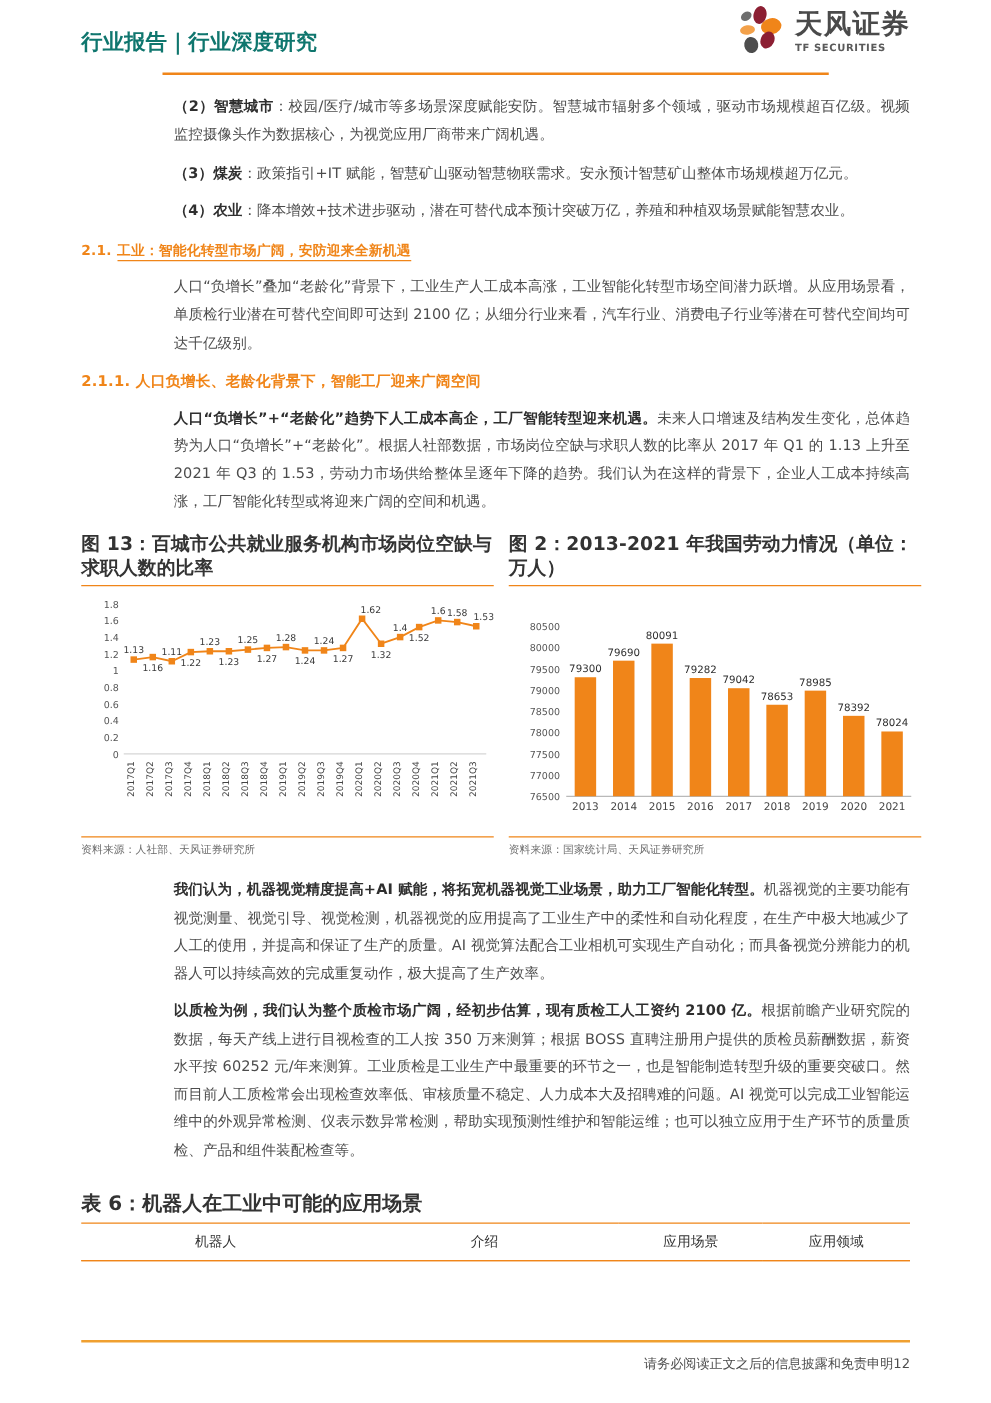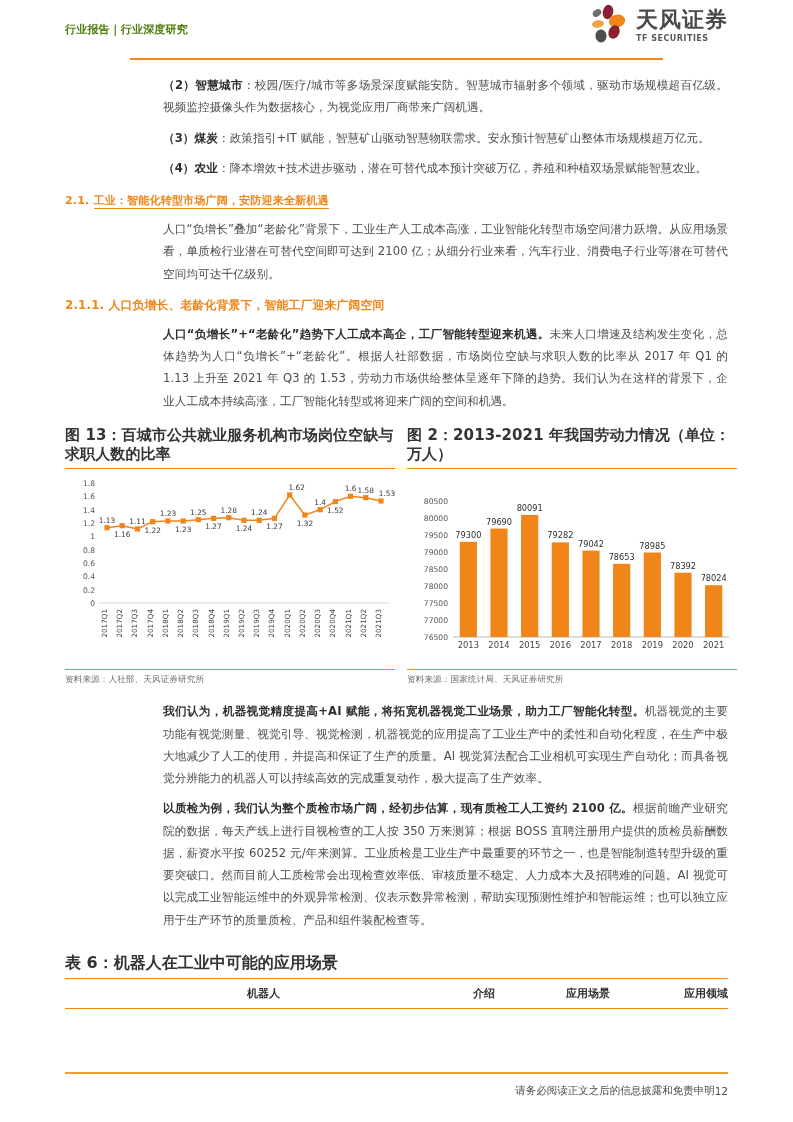--- a/index.html
+++ b/index.html
@@ -11,32 +11,32 @@
     color: #404040;
     position: relative;
     overflow: hidden;
   }
   .page { position: relative; width: 793px; height: 1122px; padding: 0 65px; }
 
   
   .header { position:relative; height: 60px; }
   .hdr-title {
     position:absolute; left:0; top:22px;
-    font-size: 11px; font-weight: bold; color:#4d7c0f; letter-spacing:.2px;
+    font-size: 17px; font-weight: bold; color:#0f766e; letter-spacing:.2px;
   }
   .logo-wrap { position:absolute; right:0; top:4px; display:flex; align-items:center; gap:6px;text-align:right; }
   .logo-mark { width:44px; height:44px; position:relative; }
   .logo-text { display:flex; flex-direction:column; align-items:flex-start; line-height:1; }
   .logo-cn { font-size:22px; font-weight:bold; color:#4a4a4a; letter-spacing:1px; }
   .logo-en { font-size:8px; font-weight:bold; color:#5a5a5a; letter-spacing:.5px; margin-top:4px; }
   .hdr-rule { position:absolute; left:65px; right:65px; top:58px; height:1.6px; background:#F08519; }
 
   
   .content { padding-top: 14px; }
-  .body-col { margin-left: 98px; }
+  .body-col { margin-left: 74px; }
 
   p.para {
     font-size: 11.6px; line-height: 1.92;
     color:#4c4c4c; margin: 0 0 8px 0; text-align: justify;
     letter-spacing:.1px;
   }
   p.para b, .bold { font-weight:bold; color:#2f2f2f; }
 
   h2.sec {
     font-size: 11px; font-weight: bold; color:#F08519;
@@ -58,21 +58,21 @@
   .fig-box { height: 192px; position:relative; }
   .fig-src-rule { height:1.2px; background:#F08519; margin-top:4px; }
   .fig-src { font-size:8.6px; color:#6b6b6b; padding-top:4px; letter-spacing:.1px; }
 
   svg { display:block; }
 
   
   .tbl-cap { font-size:16px; font-weight:bold; color:#333; margin: 22px 0 4px 0; }
   .tbl { width:100%; border-collapse: collapse; }
   .tbl thead th {
-    font-size: 11px; font-weight:bold; color:#333; text-align:right;
+    font-size: 11px; font-weight:normal; color:#333; text-align:center;
     padding: 7px 0 7px 0;
     border-top: 1.3px solid #F08519;
     border-bottom: 1.3px solid #F08519;
   }
   .tbl tbody td { height: 52px; border:none; }
 
   
   .footer { position:absolute; left:65px; right:65px; bottom:24px; }
   .foot-rule { height:1.6px; background:#F0A030; }
   .foot-row { display:flex; justify-content:flex-end; align-items:center; padding-top:10px; }

